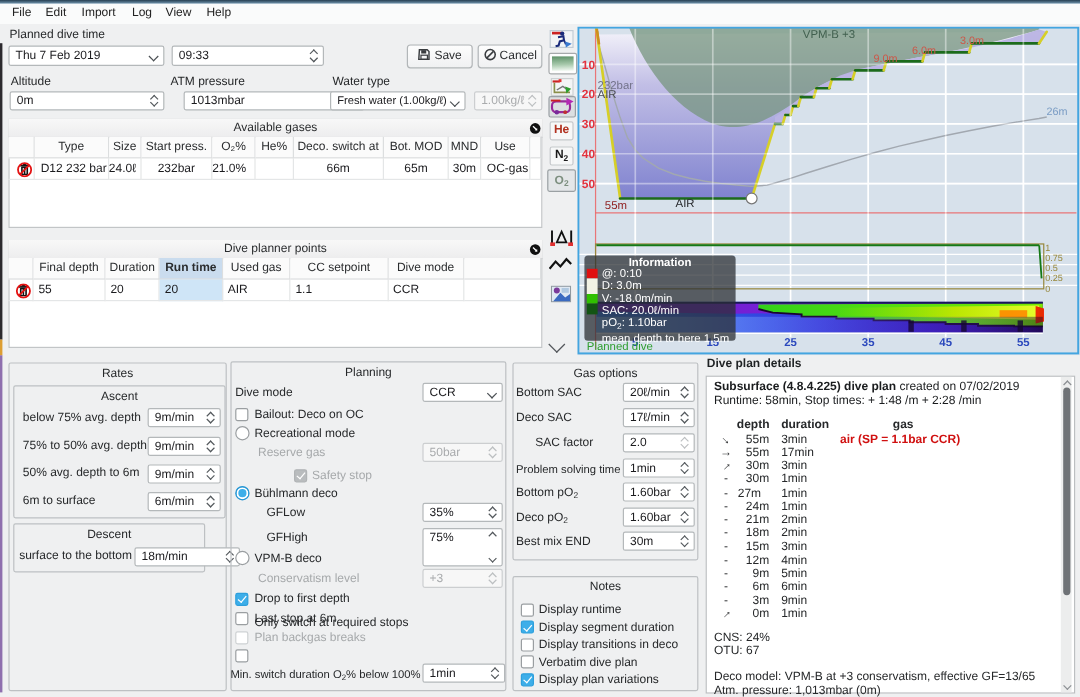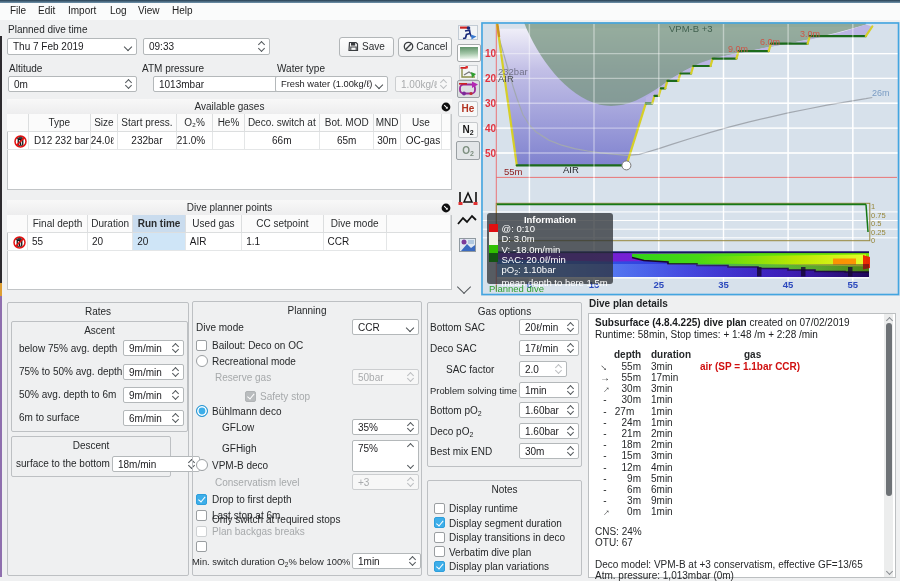--- a/index.html
+++ b/index.html
@@ -205,21 +205,21 @@
 <div class="lb" style="left:192px;top:556px;font-size:9.4px">Min. switch duration O<span style="font-size:6.6px;vertical-align:-2px">2</span>% below 100%</div>
 <div class="inp" style="left:352px;top:553px;width:69px;height:16px">1min<i class="su"></i><i class="sd"></i></div>
 <div class="gbox" style="left:427px;top:302px;width:155px;height:165px">
     <div class="gtit">Gas options</div>
   </div>
 <div class="lb" style="left:430px;top:321.5px">Bottom SAC</div>
 <div class="inp " style="left:519px;top:319px;width:60px;height:16px">20ℓ/min<i class="su"></i><i class="sd"></i></div>
 <div class="lb" style="left:430px;top:342.5px">Deco SAC</div>
 <div class="inp " style="left:519px;top:340px;width:60px;height:16px">17ℓ/min<i class="su"></i><i class="sd"></i></div>
 <div class="lb" style="left:446px;top:363.5px">SAC factor</div>
-<div class="inp gr" style="left:519px;top:361px;width:48px;height:16px">2.0<i class="su"></i><i class="sd"></i></div>
+<div class="inp gr" style="left:519px;top:361px;width:60px;height:16px">2.0<i class="su"></i><i class="sd"></i></div>
 <div class="lb" style="left:430px;top:384.5px;font-size:9.4px">Problem solving time</div>
 <div class="inp " style="left:519px;top:381.5px;width:60px;height:16px">1min<i class="su"></i><i class="sd"></i></div>
 <div class="lb" style="left:430px;top:404.5px">Bottom pO<span style="font-size:7px;vertical-align:-2px">2</span></div>
 <div class="inp " style="left:519px;top:402px;width:60px;height:16px">1.60bar<i class="su"></i><i class="sd"></i></div>
 <div class="lb" style="left:430px;top:425.5px">Deco pO<span style="font-size:7px;vertical-align:-2px">2</span></div>
 <div class="inp " style="left:519px;top:423px;width:60px;height:16px">1.60bar<i class="su"></i><i class="sd"></i></div>
 <div class="lb" style="left:430px;top:445.5px">Best mix END</div>
 <div class="inp " style="left:519px;top:443px;width:60px;height:16px">30m<i class="su"></i><i class="sd"></i></div>
 <div class="gbox" style="left:427px;top:480px;width:155px;height:96px">
     <div class="gtit">Notes</div>

